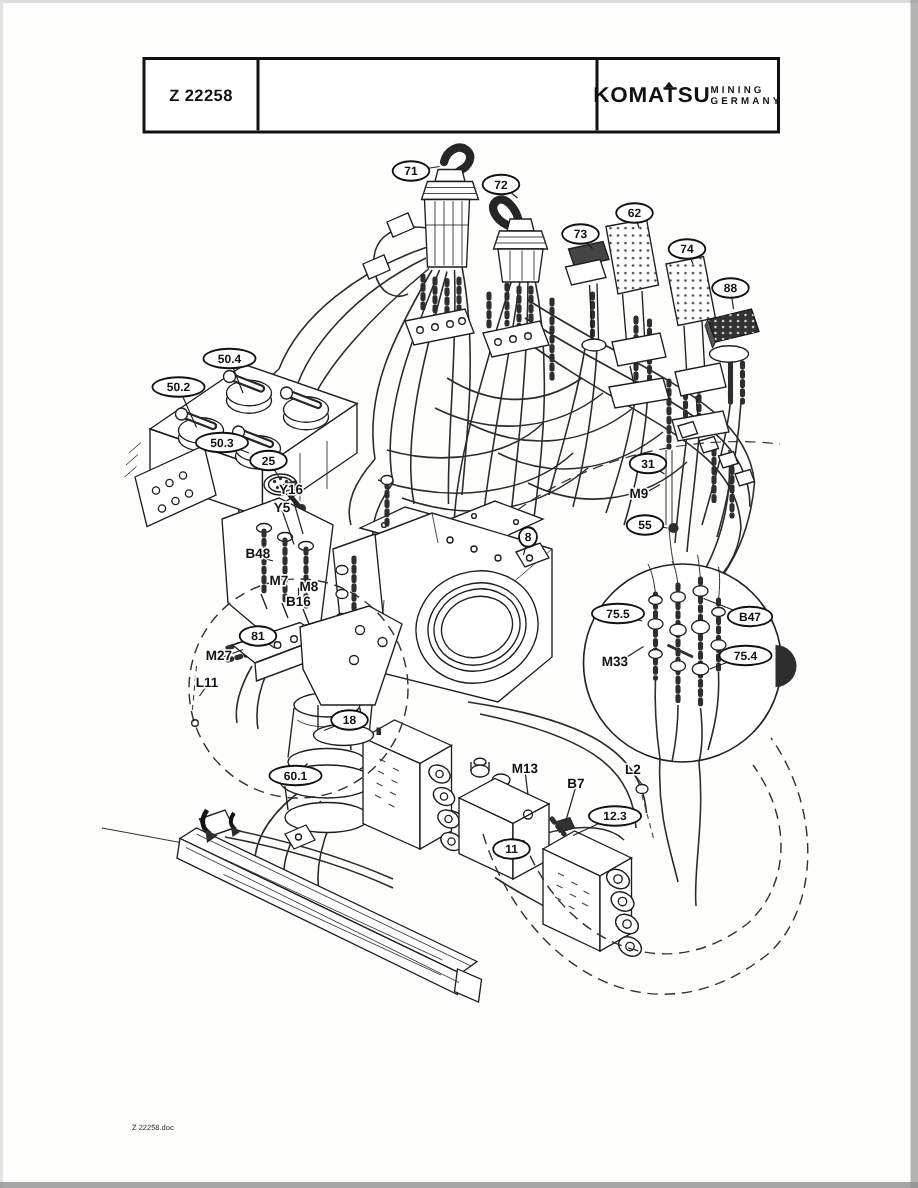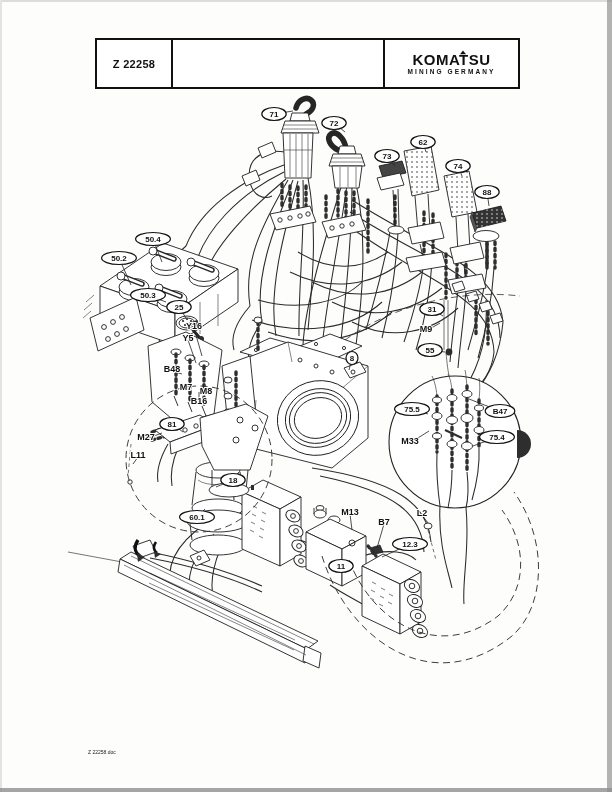--- a/index.html
+++ b/index.html
@@ -9,21 +9,21 @@
   .scan-bottom{position:absolute;left:0;bottom:0;width:100%;height:4px;background:#8f8f8f;opacity:.8;}
   .scan-top{position:absolute;left:0;top:0;width:100%;height:2px;background:#dcdcdc;}
   .scan-left{position:absolute;left:0;top:0;width:2px;height:100%;background:#e3e3e3;}
 
   .hdr{position:absolute;left:95px;top:38px;width:425px;height:51px;border:2px solid #111;
        display:flex;box-sizing:border-box;background:#fff;}
   .hdr-cell{box-sizing:border-box;height:100%;}
   .hdr-part{width:76px;border-right:2px solid #111;display:flex;align-items:center;justify-content:center;
             font-weight:bold;font-size:11px;letter-spacing:.3px;}
   .hdr-mid{flex:1;border-right:2px solid #111;}
-  .hdr-logo{width:133px;display:flex;flex-direction:column;align-items:center;justify-content:center;}
+  .hdr-logo{width:119px;display:flex;flex-direction:row;align-items:center;justify-content:center;}
   .logo-main{position:relative;font-weight:900;font-size:15px;letter-spacing:.5px;transform:scaleY(.95);line-height:14px;}
   .logo-main .tmark{position:absolute;top:-3px;left:61%;width:0;height:0;border-left:3px solid transparent;
             border-right:3px solid transparent;border-bottom:4px solid #111;}
   .logo-sub{font-size:6.5px;font-weight:bold;letter-spacing:2.1px;margin-top:1px;}
 
   .footer-doc{position:absolute;left:88px;top:749px;font-size:5px;color:#222;}
 
   svg{position:absolute;left:0;top:0;}
   .hose{stroke:#2b2b2b;stroke-width:1.05;fill:none;}
   .hose2{stroke:#2b2b2b;stroke-width:.65;fill:none;}

